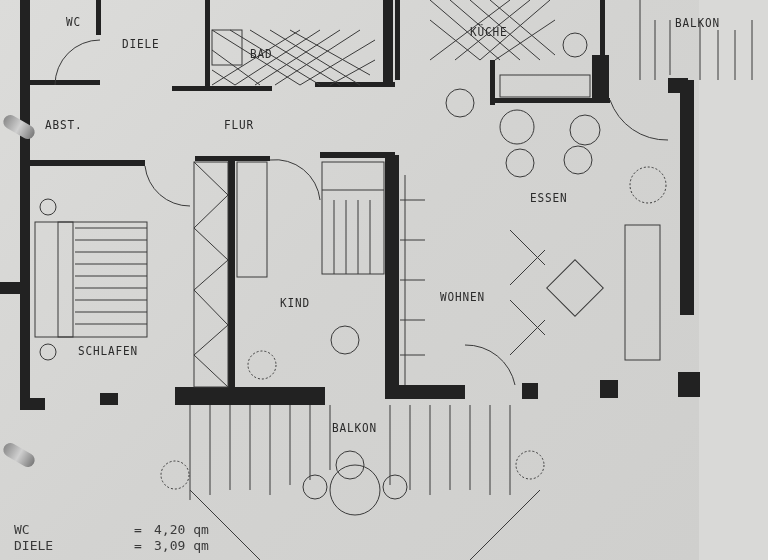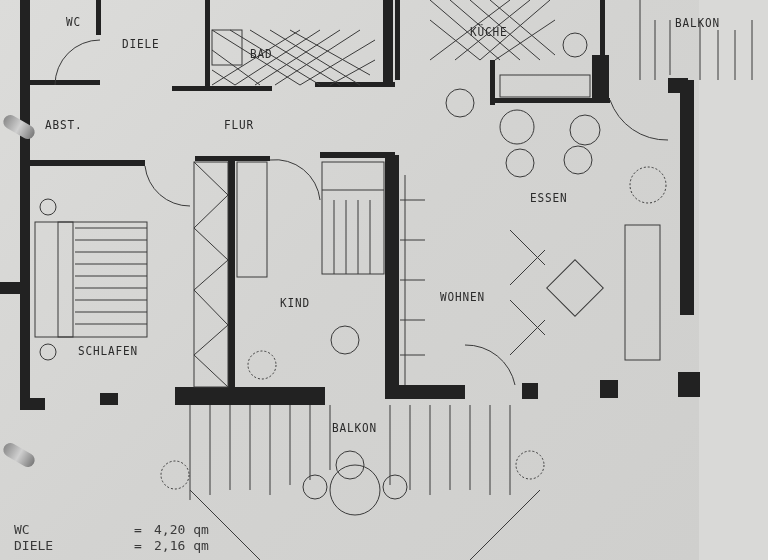--- a/index.html
+++ b/index.html
@@ -132,16 +132,16 @@
 
   <div class="areas">
     <div class="row">
       <span class="name">WC</span>
       <span class="eq">=</span>
       <span>4,20 qm</span>
     </div>
     <div class="row">
       <span class="name">DIELE</span>
       <span class="eq">=</span>
-      <span>2,16 qm</span>
+      <span>3,09 qm</span>
     </div>
   </div>
 </div>
 
 </body></html>

